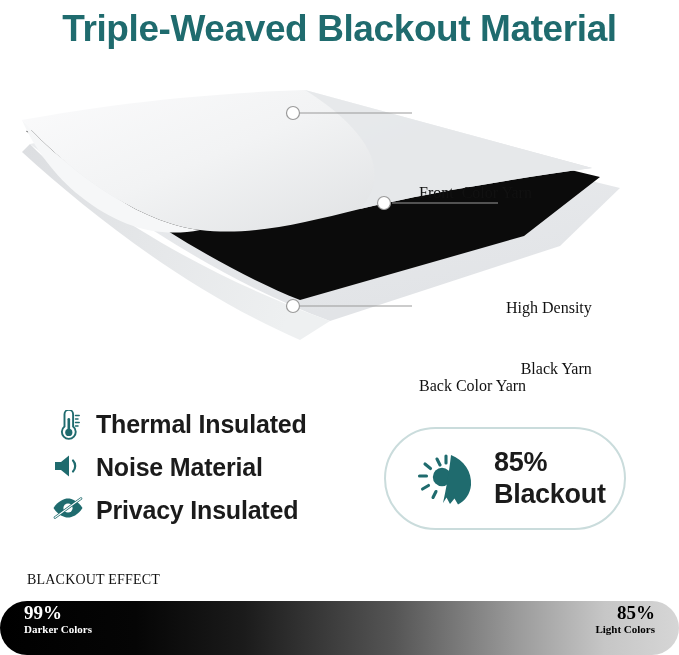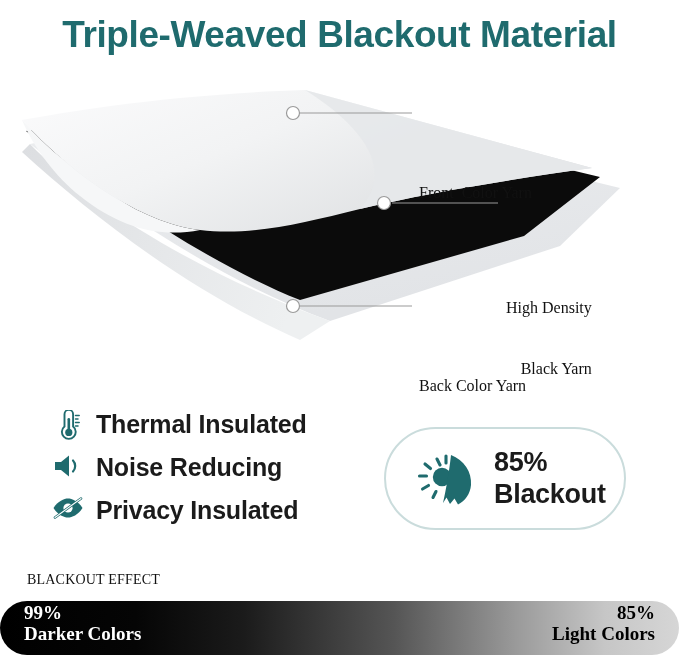--- a/index.html
+++ b/index.html
@@ -12,21 +12,21 @@
     height: 655px;
     position: relative;
     overflow: hidden;
     font-family: "Liberation Sans", sans-serif;
     -webkit-font-smoothing: antialiased;
   }
 
   
   .title {
     position: absolute;
-    left: 0; top: 14px;
+    left: 0; top: 8px;
     width: 679px;
     text-align: center;
     font-family: "Liberation Sans", sans-serif;
     font-weight: bold;
     font-size: 37px;
     letter-spacing: -0.4px;
     color: #1f6b6e;
     white-space: nowrap;
   }
 
@@ -146,21 +146,21 @@
     font-family: "Liberation Serif", serif;
     text-align: right;
   }
   .effect-pct {
     font-size: 19px;
     font-weight: bold;
     line-height: 1.05;
     display: block;
   }
   .effect-sub {
-    font-size: 19px;
+    font-size: 11px;
     font-weight: bold;
     line-height: 1.15;
     display: block;
   }
 </style>
 </head>
 <body>
 
 <div class="title">Triple-Weaved Blackout Material</div>
 
@@ -241,21 +241,21 @@
     <span class="feature-label">Thermal Insulated</span>
   </div>
 
   <div class="feature-row">
     <span class="feature-icon">
       <svg width="30" height="26" viewBox="0 0 30 26" xmlns="http://www.w3.org/2000/svg">
         <path d="M2 9 H8 L16 2.5 V23.5 L8 17 H2 Z" fill="#1f6b6e"></path>
         <path d="M20 7.5 a8 8 0 0 1 0 11" fill="none" stroke="#1f6b6e" stroke-width="2.2" stroke-linecap="round"></path>
       </svg>
     </span>
-    <span class="feature-label">Noise Reducing</span>
+    <span class="feature-label">Noise Material</span>
   </div>
 
   <div class="feature-row">
     <span class="feature-icon">
       <svg width="32" height="24" viewBox="0 0 32 24" xmlns="http://www.w3.org/2000/svg">
         <path d="M1.5 12 C6 5, 12 2.5, 16 2.5 C20 2.5, 26 5, 30.5 12 C26 19, 20 21.5, 16 21.5 C12 21.5, 6 19, 1.5 12 Z" fill="#1f6b6e"></path>
         <circle cx="16" cy="12" r="4.6" fill="#ffffff"></circle>
         <line x1="3" y1="21.5" x2="29" y2="2.5" stroke="#1f6b6e" stroke-width="2.6" stroke-linecap="round"></line>
         <line x1="3" y1="21.5" x2="29" y2="2.5" stroke="#ffffff" stroke-width="1.1" stroke-linecap="round"></line>
       </svg>

